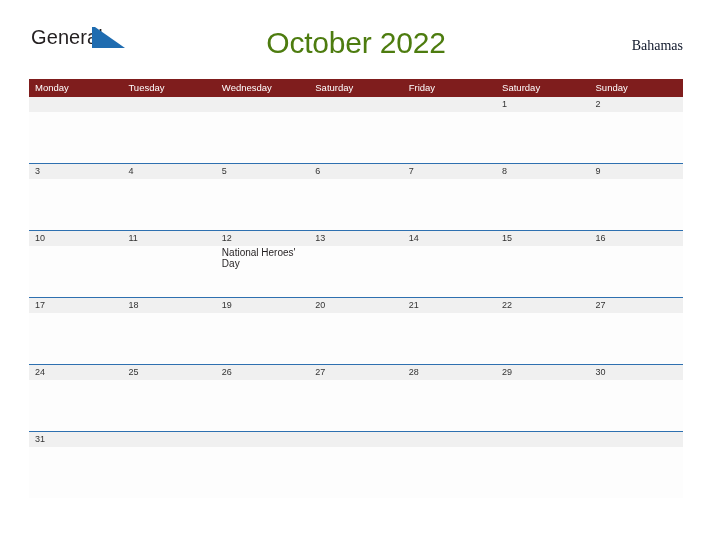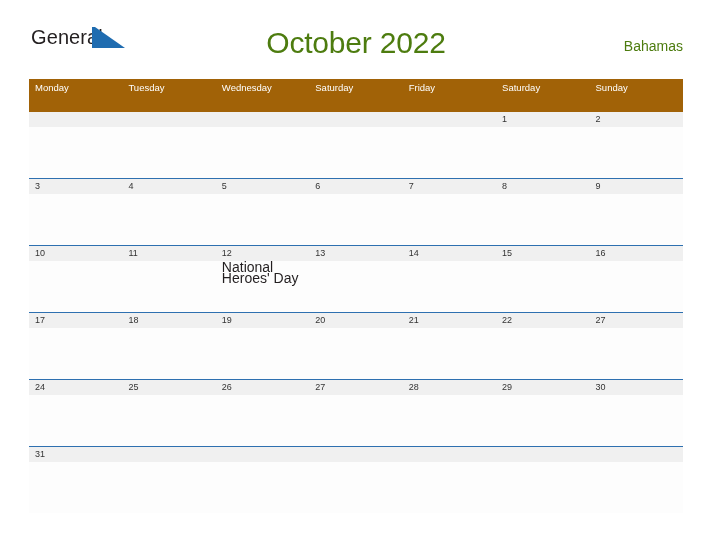--- a/index.html
+++ b/index.html
@@ -92,36 +92,36 @@
     color: #4d7c0f;
     font-family: "Liberation Sans", sans-serif;
     letter-spacing: -0.2px;
   }
 
   .country {
     position: absolute;
     right: 0;
     top: 14px;
     font-size: 14px;
-    color: #4d7c0f;
-    font-family: Liberation Sans, sans-serif;
+    color: #0f172a;
+    font-family: Liberation Serif, serif;
   }
 
   
   .calendar {
     position: absolute;
     left: 29px;
     top: 79px;
     width: 654px;
   }
 
   .weekdays {
     display: flex;
-    background: #a16207;
-    height: 33px;
+    background: #7f1d1d;
+    height: 18px;
     justify-content: space-between;
   }
   .weekday {
     flex: 1 1 0;
     color: #ffffff;
     font-size: 9.5px;
     line-height: 18px;
     padding-left: 6px;
     box-sizing: border-box;
     font-family: "Liberation Sans", sans-serif;
@@ -156,21 +156,21 @@
     box-sizing: border-box;
     font-family: "Liberation Sans", sans-serif;
   }
 
   .daycell-events {
     flex: 1 1 0;
     padding: 1px 6px 0 6px;
     box-sizing: border-box;
   }
   .event {
-    font-size: 14px;
+    font-size: 10px;
     line-height: 11px;
     color: #231f20;
     font-family: "Liberation Sans", sans-serif;
     word-wrap: break-word;
   }
 </style>
 </head>
 <body>
 
 <div class="page">

